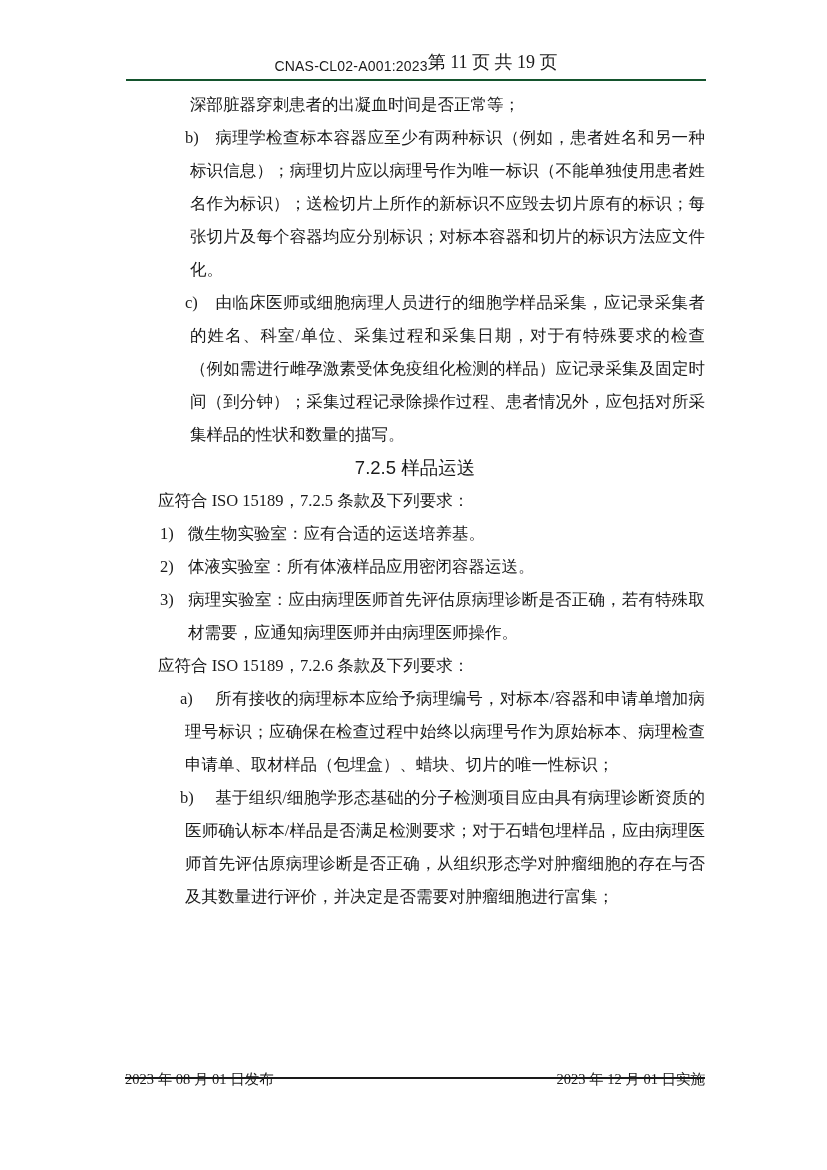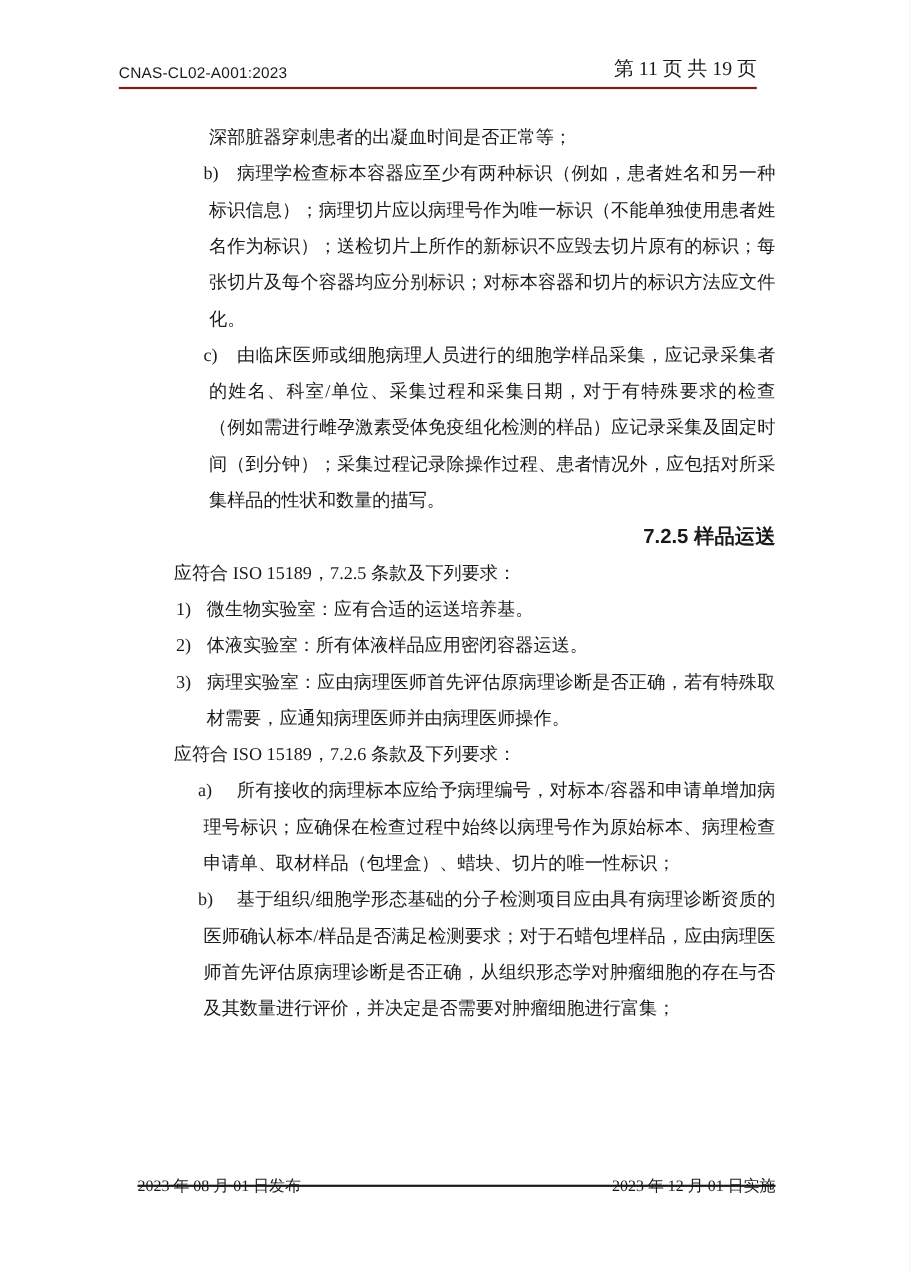--- a/index.html
+++ b/index.html
@@ -11,43 +11,43 @@
     margin: 0 auto;
     background: #ffffff;
     color: #1a1a1a;
     font-family: "Liberation Serif", "DejaVu Serif", serif;
     overflow: hidden;
   }
 
   
   .page-header {
     position: absolute;
-    left: 108px;
+    left: 126px;
     width: 580px;
     top: 50px;
     display: flex;
-    justify-content: space-between;
+    justify-content: center;
     align-items: flex-end;
-    border-bottom: 2px solid #7f1d1d;
+    border-bottom: 2px solid #14532d;
     padding-bottom: 5px;
   }
   .doc-code {
     font-family: "Liberation Sans", "DejaVu Sans", sans-serif;
     font-size: 14px;
     letter-spacing: 0.2px;
   }
   .page-info {
     font-size: 18px;
   }
 
   
   .doc-body {
     position: absolute;
     left: 125px;
-    top: 108px;
+    top: 88px;
     width: 580px;
     font-size: 16.5px;
     line-height: 33px;
     text-align: justify;
     text-justify: inter-ideograph;
   }
   .doc-body p { margin: 0; }
 
   .cont { padding-left: 65px; }           
 
@@ -72,24 +72,24 @@
   .sub { padding-left: 60px; }            
   .sub .lbl {
     display: inline-block;
     width: 35px;
     margin-left: -5px;
     text-align: left;
   }
 
   .heading {
     font-family: "Liberation Sans", "DejaVu Sans", sans-serif;
-    font-weight: bold;
+    font-weight: normal;
     font-size: 18.5px;
     line-height: 33px;
-    text-align: right;
+    text-align: center;
   }
 
   
   .footer-rule {
     position: absolute;
     left: 125px;
     width: 580px;
     top: 1077px;
     border-top: 2px solid #1a1a1a;
   }

